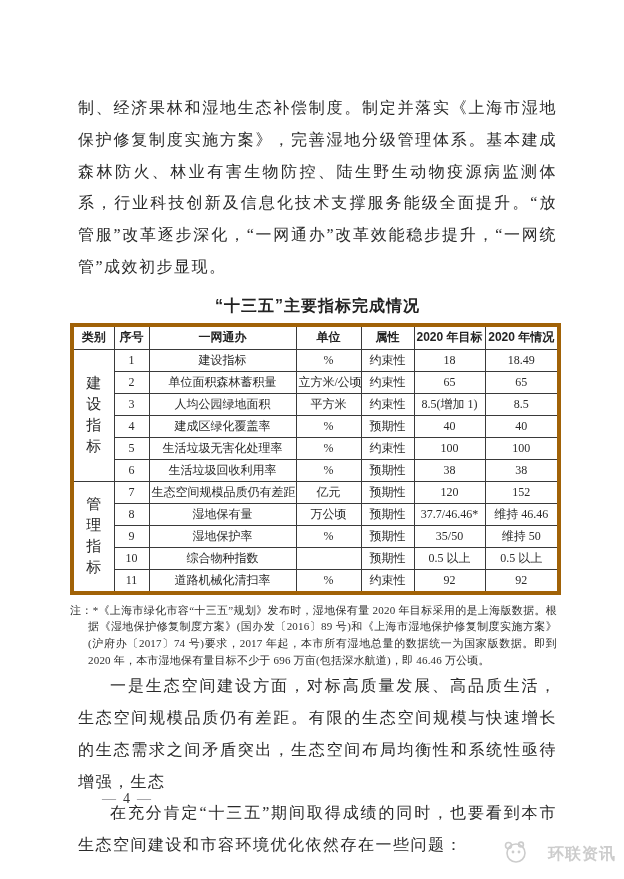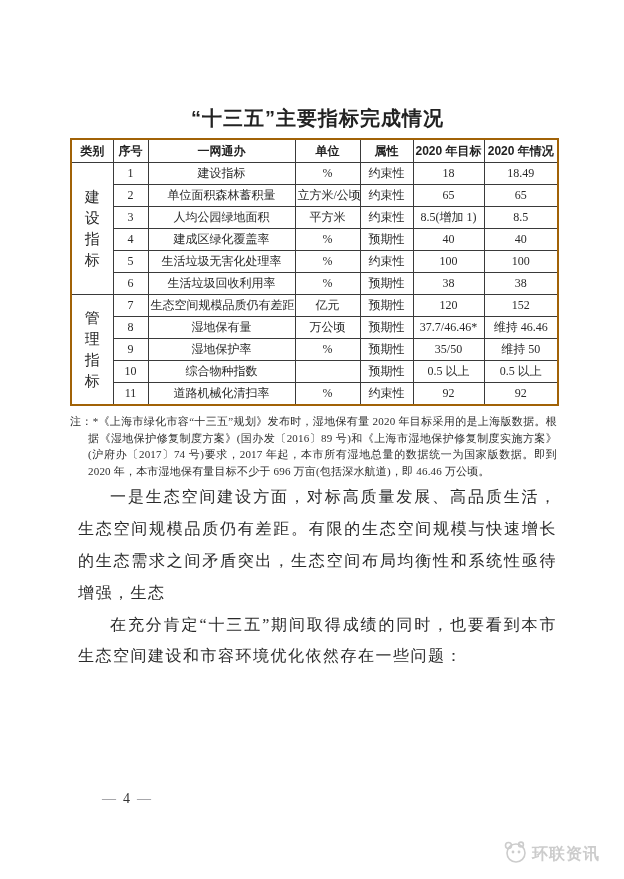--- a/index.html
+++ b/index.html
@@ -25,30 +25,30 @@
     letter-spacing: 1.5px;
     text-align: justify;
     text-justify: inter-character;
   }
   p.indent { text-indent: 2em; }
   .table-title {
     margin: 13px 0 6px 0;
     text-align: center;
     font-family: "Liberation Sans", "DejaVu Sans", sans-serif;
     font-weight: bold;
-    font-size: 20px;
+    font-size: 16px;
     letter-spacing: 1px;
     color: #222222;
   }
   table.indicators {
     border-collapse: collapse;
     table-layout: fixed;
     width: 487px;
     margin-left: -8px;
-    border: 2px solid #a16207;
+    border: 4px solid #a16207;
     font-size: 12px;
   }
   table.indicators th, table.indicators td {
     border: 1px solid #3a3a3a;
     padding: 0 2px;
     text-align: center;
     vertical-align: middle;
     overflow: hidden;
     white-space: nowrap;
   }
@@ -101,37 +101,38 @@
     letter-spacing: 0;
     color: #333333;
   }
   .page-number .dash { color: #8a8a90; padding: 0 7px; }
   .watermark {
     position: absolute;
     left: 502px;
     top: 840px;
     display: flex;
     align-items: center;
-    gap: 4px;
+    gap: 20px;
     color: #cccccc;
   }
   .watermark .wm-text {
     font-family: "Liberation Sans", "DejaVu Sans", sans-serif;
     font-weight: bold;
     font-size: 16px;
     letter-spacing: 1px;
     color: #cccccc;
   }
 </style>
 </head>
 <body>
 
 <div class="page">
   <div class="content">
 
+    <p class="body-text">制、经济果林和湿地生态补偿制度。制定并落实《上海市湿地保护修复制度实施方案》，完善湿地分级管理体系。基本建成森林防火、林业有害生物防控、陆生野生动物疫源病监测体系，行业科技创新及信息化技术支撑服务能级全面提升。“放管服”改革逐步深化，“一网通办”改革效能稳步提升，“一网统管”成效初步显现。</p>
 
     <h3 class="table-title">“十三五”主要指标完成情况</h3>
 
     <table class="indicators">
       <colgroup>
         <col class="w-cat">
           <col class="w-seq">
           <col class="w-name">
           <col class="w-unit">
         <col class="w-attr">

